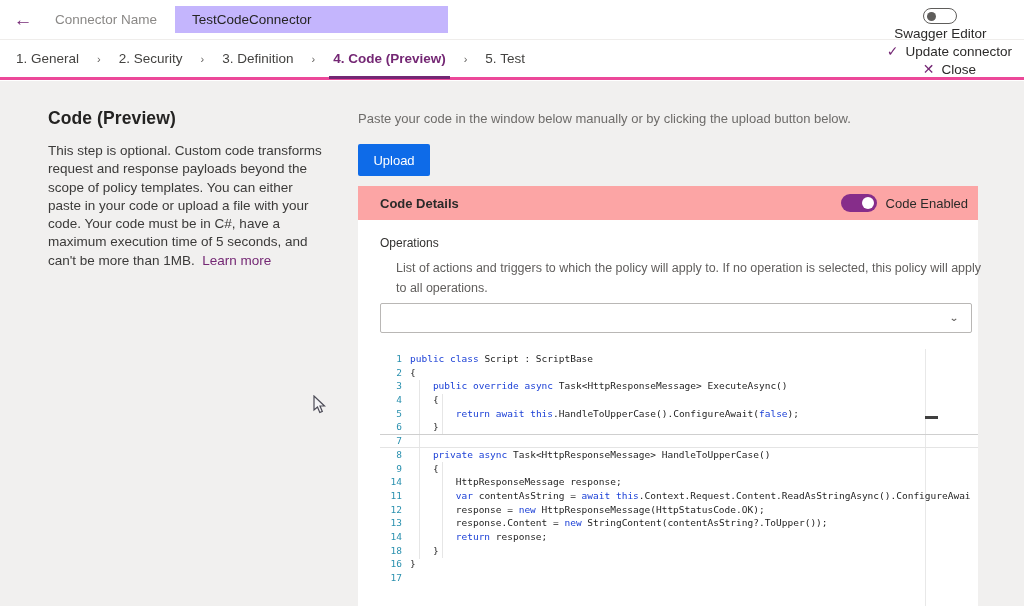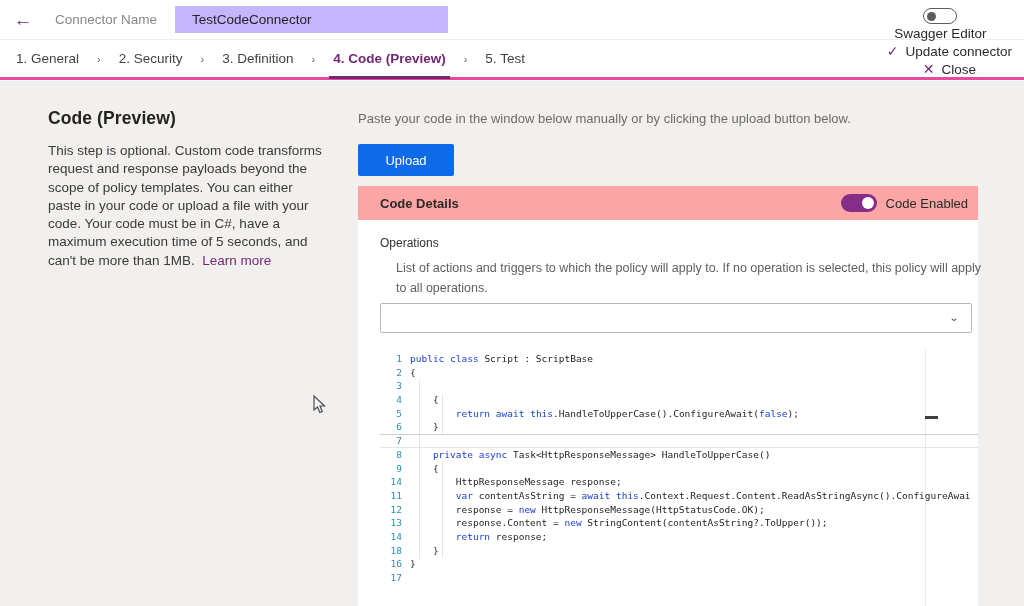--- a/index.html
+++ b/index.html
@@ -34,21 +34,21 @@
   
   .page-body{position:absolute;top:81px;left:0;right:0;bottom:0;background:var(--body-gray);}
 
   .sidebar{position:absolute;left:48px;top:27px;width:276px;}
   .sidebar h1{font-size:17.5px;font-weight:600;color:#242322;margin-bottom:13px;letter-spacing:.1px;}
   .sidebar p{font-size:13.5px;line-height:18.3px;color:#3b3a39;}
   .learn-more{color:var(--accent);text-decoration:none;cursor:pointer;}
 
   .main-col{position:absolute;left:358px;top:0;width:620px;bottom:0;}
   .intro{position:absolute;top:30px;left:0;font-size:13px;color:#6e6c6a;}
-  .upload-btn{position:absolute;top:63px;left:0;width:96px;height:32px;background:#0e6be8;color:#fff;border:none;font-size:13px;font-family:"Liberation Sans",sans-serif;border-radius:2px;cursor:pointer;}
+  .upload-btn{position:absolute;top:63px;left:0;width:72px;height:32px;background:#0e6be8;color:#fff;border:none;font-size:13px;font-family:"Liberation Sans",sans-serif;border-radius:2px;cursor:pointer;}
   .code-details{position:absolute;top:105px;left:0;right:0;height:34px;background:#f2daf0;display:flex;align-items:center;padding:0 10px 0 22px;}
   .code-details .cd-title{font-size:13px;font-weight:bold;color:#2b2a29;}
   .cd-right{margin-left:auto;display:flex;align-items:center;gap:9px;}
   .toggle-on{width:36px;height:18px;border-radius:10px;background:#862d8a;position:relative;cursor:pointer;}
   .toggle-on .knob{position:absolute;right:3px;top:3px;width:12px;height:12px;border-radius:50%;background:#fff;}
   .cd-toggle-label{font-size:13px;color:#2b2a29;}
 
   .white-section{position:absolute;top:139px;left:0;right:0;bottom:0;background:#fff;}
   .ops-label{position:absolute;top:16px;left:22px;font-size:12px;color:#323130;}
   .ops-desc{position:absolute;top:38px;left:38px;width:594px;font-size:12.5px;line-height:20px;color:#605e5c;}
@@ -140,21 +140,21 @@
 
       <div class="editor">
         <div class="ruler-line"></div>
         <div class="ruler-dash"></div>
         <div class="guide" style="left:39px;top:31px;height:179px;"></div>
         <div class="guide" style="left:62px;top:45px;height:41px;"></div>
         <div class="guide" style="left:62px;top:113px;height:96px;"></div>
         <div class="code-lines" id="code-lines">
             <div class="code-line"><span class="ln">1</span><span class="ct"><span class="k">public</span><span> </span><span class="k">class</span><span> Script : ScriptBase</span></span></div>
             <div class="code-line"><span class="ln">2</span><span class="ct"><span>{</span></span></div>
-            <div class="code-line"><span class="ln">3</span></div>
+            <div class="code-line"><span class="ln">3</span><span class="ct"><span>    </span><span class="k">public</span><span> </span><span class="k">override</span><span> </span><span class="k">async</span><span> Task&lt;HttpResponseMessage&gt; ExecuteAsync()</span></span></div>
             <div class="code-line"><span class="ln">4</span><span class="ct"><span>    {</span></span></div>
             <div class="code-line"><span class="ln">5</span><span class="ct"><span>        </span><span class="k">return</span><span> </span><span class="k">await</span><span> </span><span class="k">this</span><span>.HandleToUpperCase().ConfigureAwait(</span><span class="k">false</span><span>);</span></span></div>
             <div class="code-line"><span class="ln">6</span><span class="ct"><span>    }</span></span></div>
             <div class="code-line active-line"><span class="ln">7</span><span class="ct"></span></div>
             <div class="code-line"><span class="ln">8</span><span class="ct"><span>    </span><span class="k">private</span><span> </span><span class="k">async</span><span> Task&lt;HttpResponseMessage&gt; HandleToUpperCase()</span></span></div>
             <div class="code-line"><span class="ln">9</span><span class="ct"><span>    {</span></span></div>
             <div class="code-line"><span class="ln">14</span><span class="ct"><span>        HttpResponseMessage response;</span></span></div>
             <div class="code-line"><span class="ln">11</span><span class="ct"><span>        </span><span class="k">var</span><span> contentAsString = </span><span class="k">await</span><span> </span><span class="k">this</span><span>.Context.Request.Content.ReadAsStringAsync().ConfigureAwai</span></span></div>
             <div class="code-line"><span class="ln">12</span><span class="ct"><span>        response = </span><span class="k">new</span><span> HttpResponseMessage(HttpStatusCode.OK);</span></span></div>
             <div class="code-line"><span class="ln">13</span><span class="ct"><span>        response.Content = </span><span class="k">new</span><span> StringContent(contentAsString?.ToUpper());</span></span></div>

